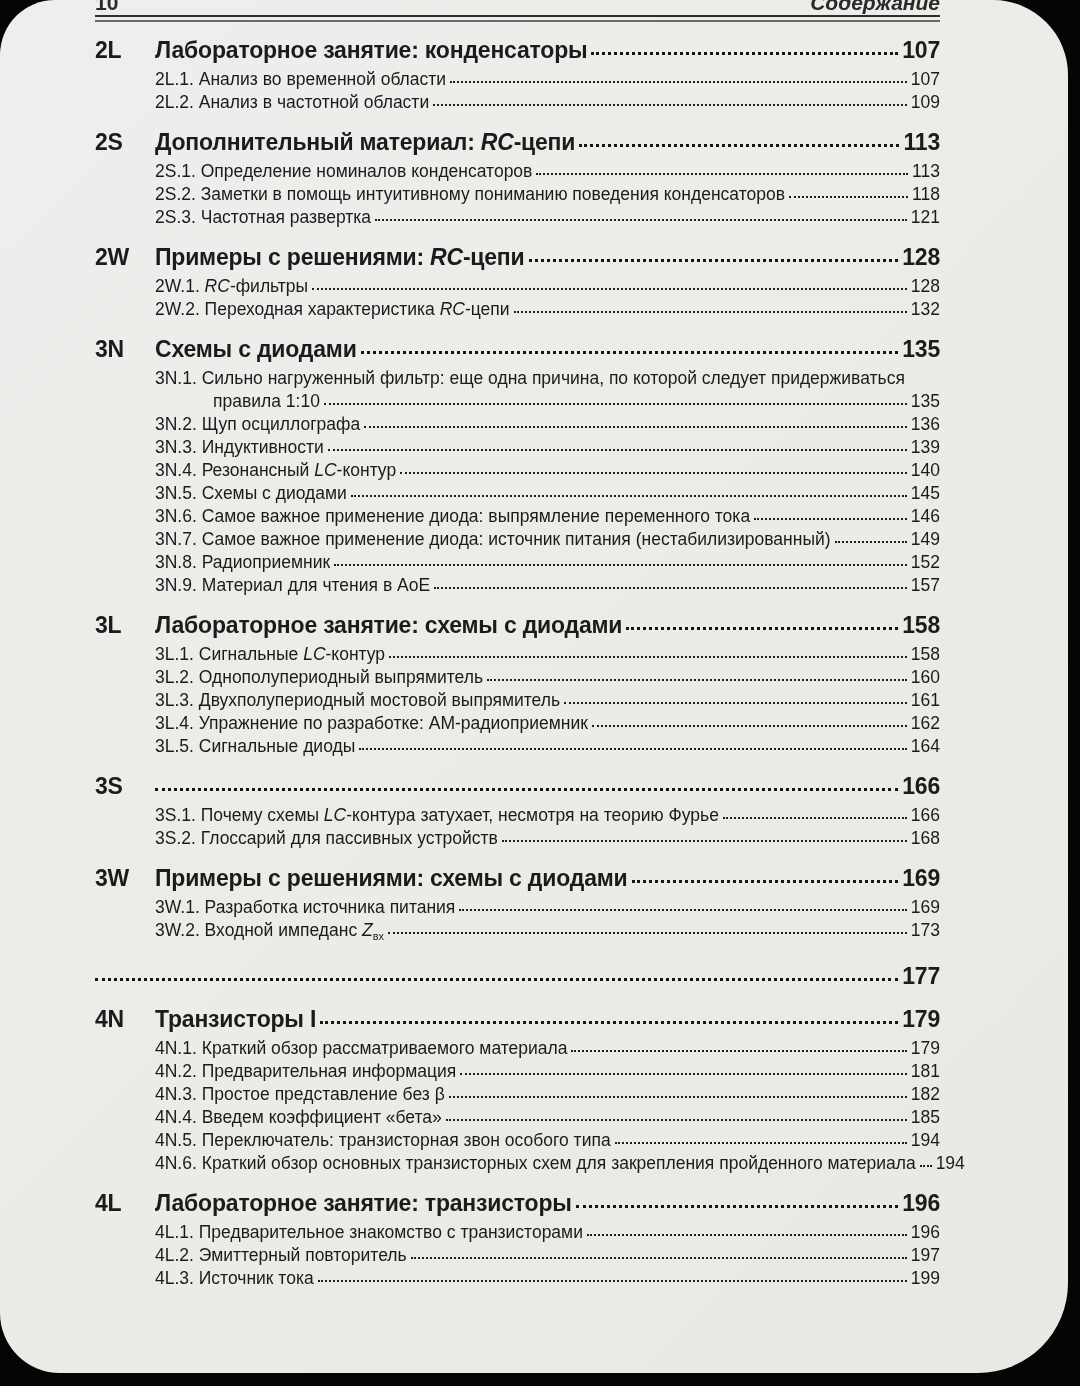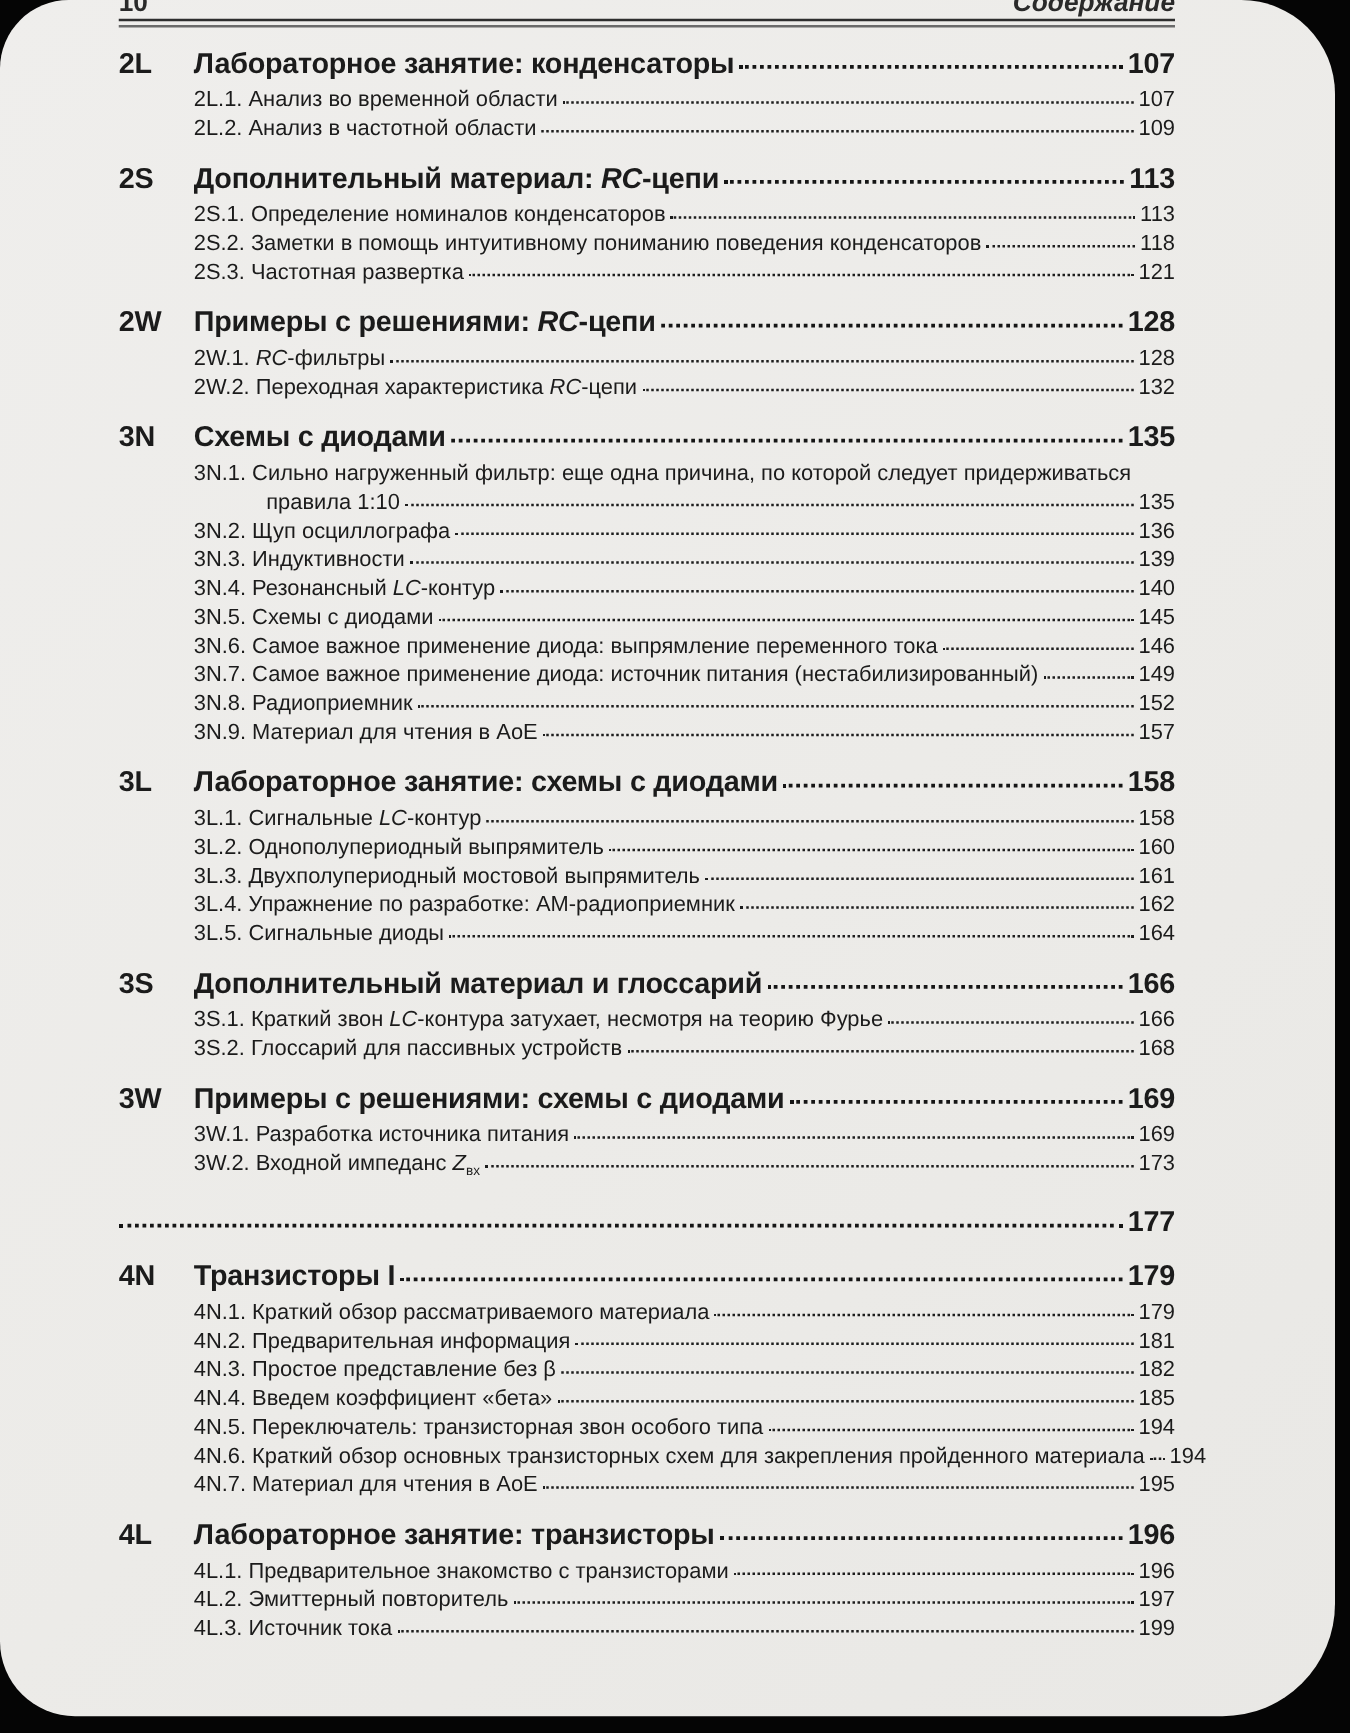--- a/index.html
+++ b/index.html
@@ -229,26 +229,25 @@
           <span class="leader"></span>
           <span class="pnum">162</span>
         </div>
         <div class="row entry">
           <span class="label"><span>3L.5. Сигнальные диоды</span></span>
           <span class="leader"></span>
           <span class="pnum">164</span>
         </div>
         <div class="row section">
           <span class="code">3S</span>
-          <span class="label"><span>Дополнительный материал и глоссарий</span></span>
           <span class="leader"></span>
           <span class="pnum">166</span>
         </div>
         <div class="row entry">
-          <span class="label"><span>3S.1. Краткий звон </span><span class="i">LC</span><span>-контура затухает, несмотря на теорию Фурье</span></span>
+          <span class="label"><span>3S.1. Почему схемы </span><span class="i">LC</span><span>-контура затухает, несмотря на теорию Фурье</span></span>
           <span class="leader"></span>
           <span class="pnum">166</span>
         </div>
         <div class="row entry">
           <span class="label"><span>3S.2. Глоссарий для пассивных устройств</span></span>
           <span class="leader"></span>
           <span class="pnum">168</span>
         </div>
         <div class="row section">
           <span class="code">3W</span>
@@ -298,25 +297,20 @@
         </div>
         <div class="row entry">
           <span class="label"><span>4N.5. Переключатель: транзисторная звон особого типа</span></span>
           <span class="leader"></span>
           <span class="pnum">194</span>
         </div>
         <div class="row entry">
           <span class="label"><span>4N.6. Краткий обзор основных транзисторных схем для закрепления пройденного материала</span></span>
           <span class="leader"></span>
           <span class="pnum">194</span>
-        </div>
-        <div class="row entry">
-          <span class="label"><span>4N.7. Материал для чтения в AoE</span></span>
-          <span class="leader"></span>
-          <span class="pnum">195</span>
         </div>
         <div class="row section">
           <span class="code">4L</span>
           <span class="label"><span>Лабораторное занятие: транзисторы</span></span>
           <span class="leader"></span>
           <span class="pnum">196</span>
         </div>
         <div class="row entry">
           <span class="label"><span>4L.1. Предварительное знакомство с транзисторами</span></span>
           <span class="leader"></span>

